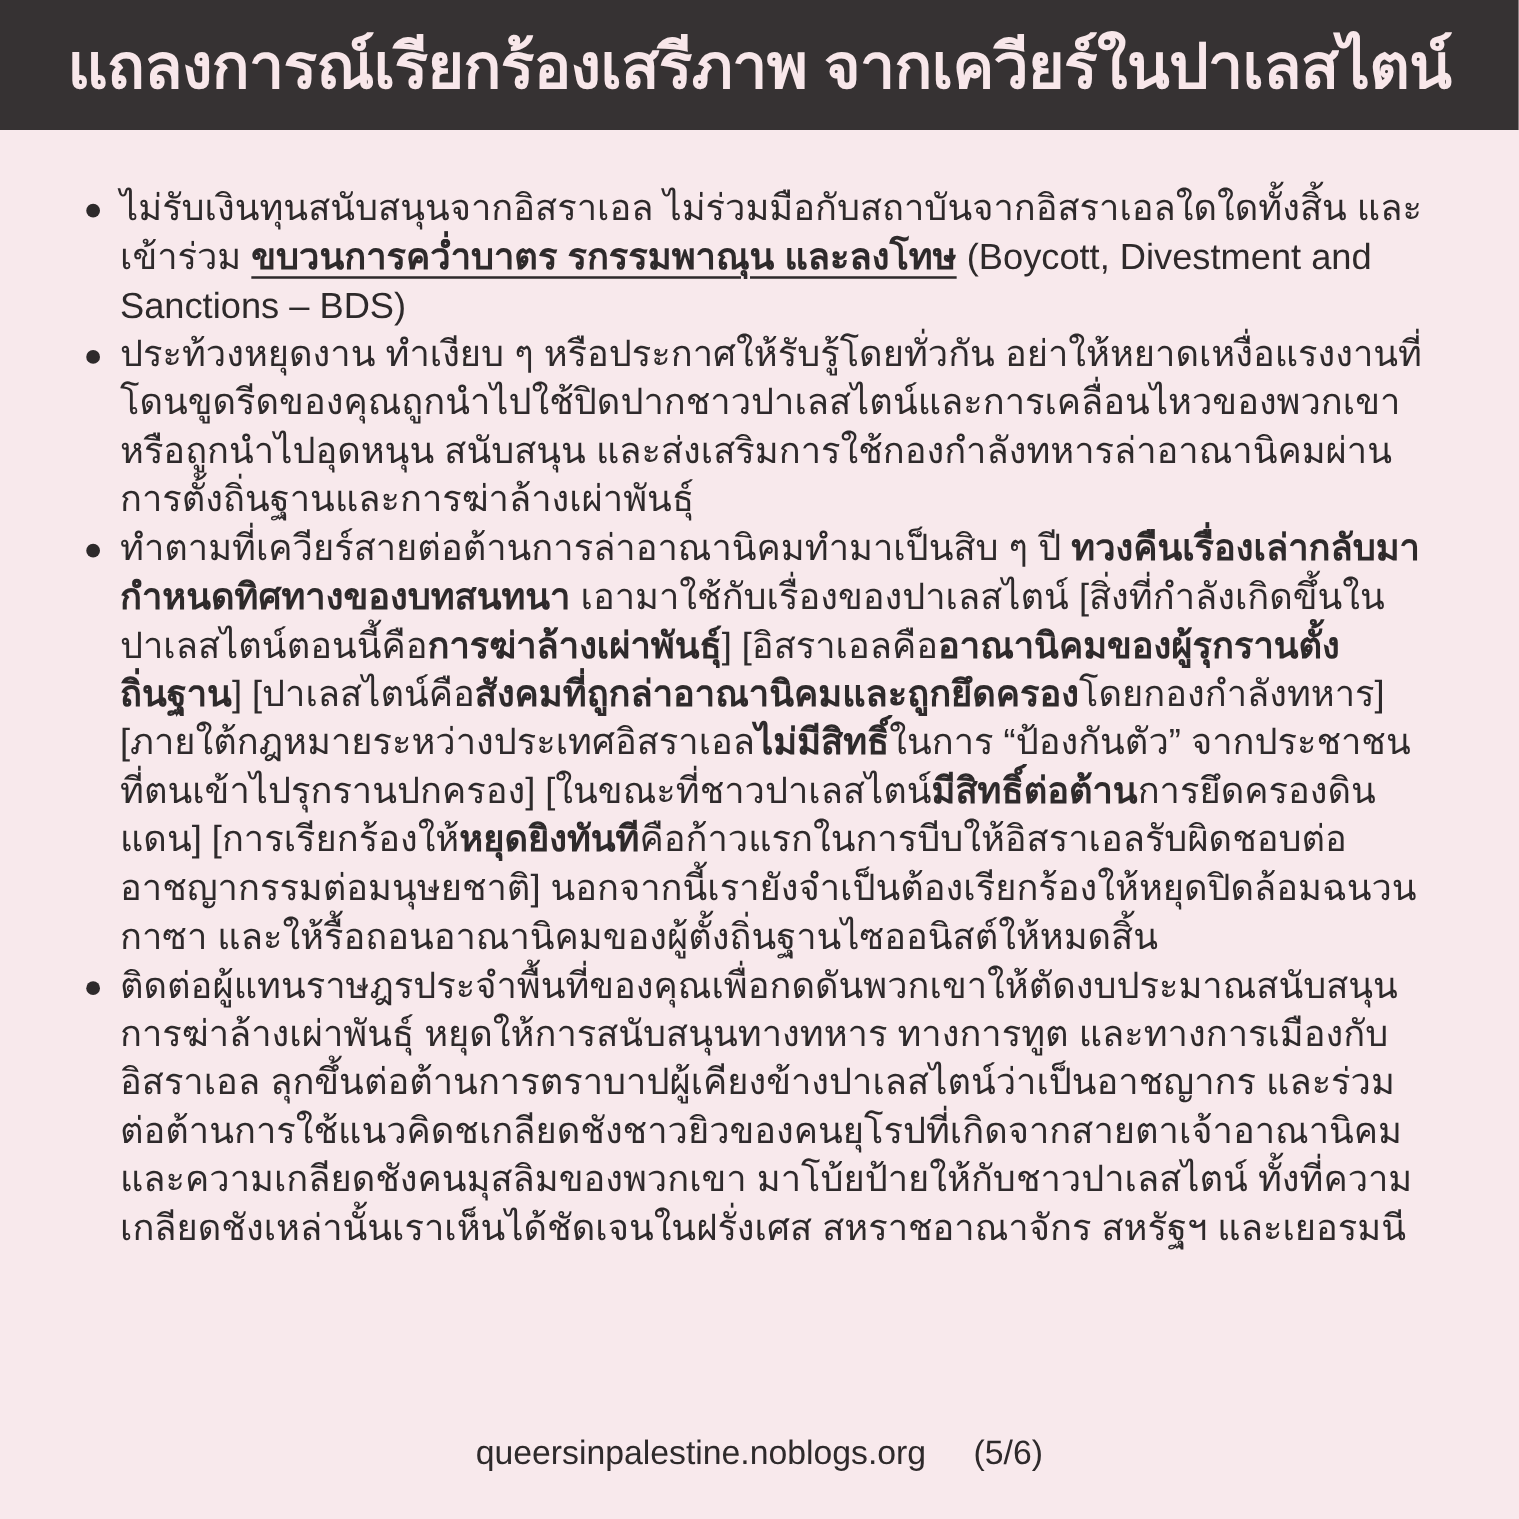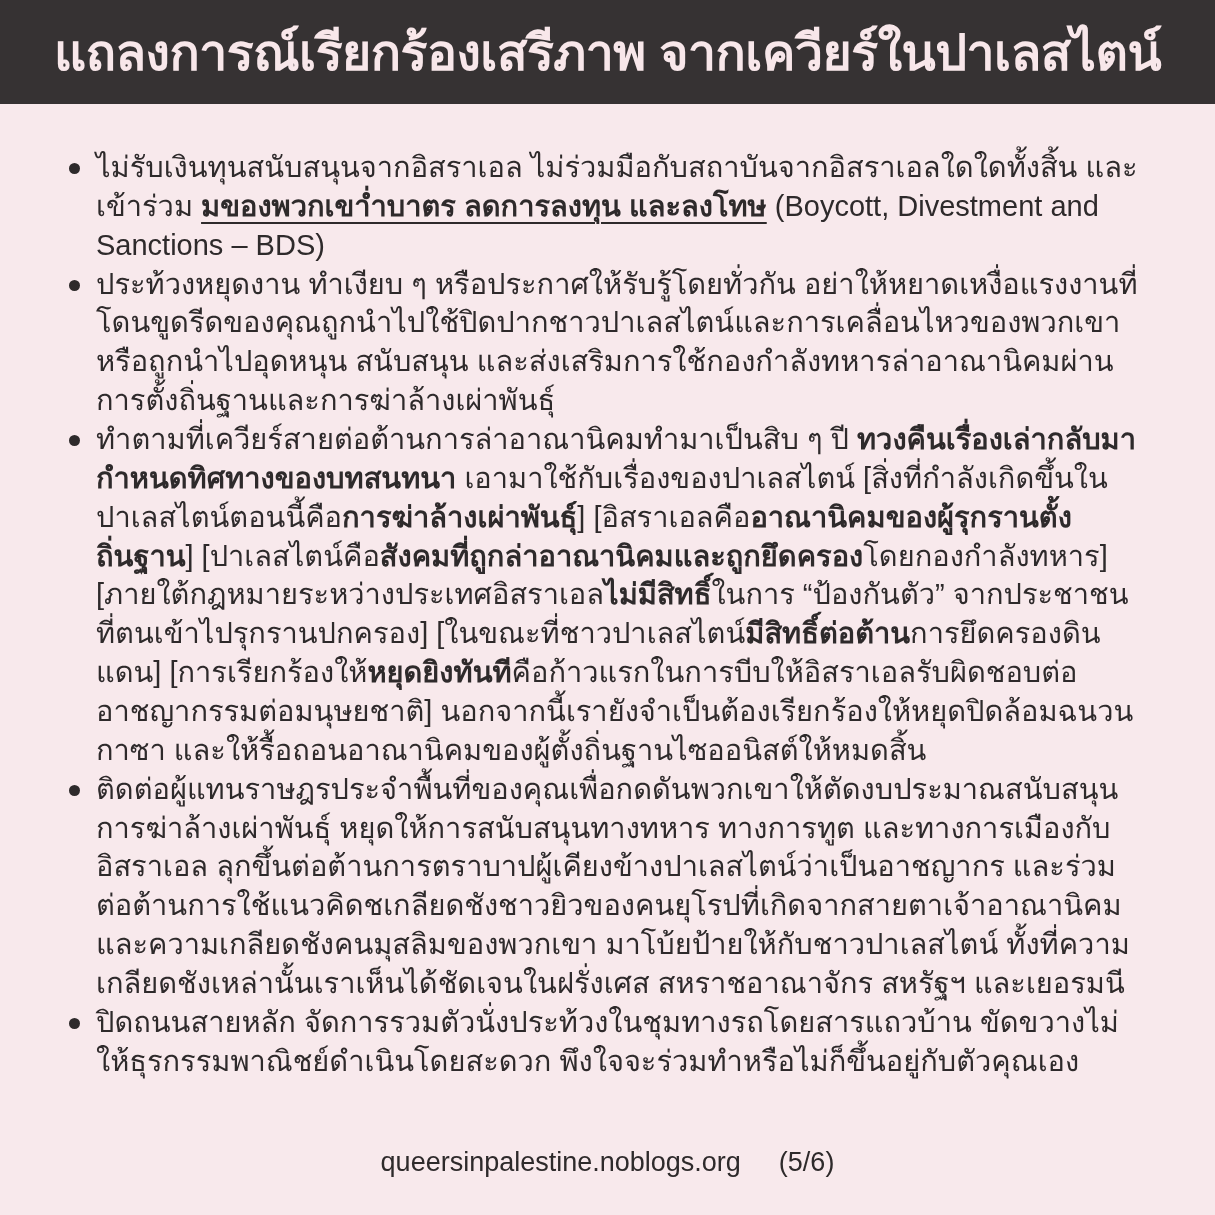--- a/index.html
+++ b/index.html
@@ -78,23 +78,22 @@
 </style>
 </head>
 <body>
 
 <header class="header">
   <h1>แถลงการณ์เรียกร้องเสรีภาพ จากเควียร์ในปาเลสไตน์</h1>
 </header>
 
 <main class="content">
   <ul class="bullets">
-      <li><span>ไม่รับเงินทุนสนับสนุนจากอิสราเอล ไม่ร่วมมือกับสถาบันจากอิสราเอลใดใดทั้งสิ้น และเข้าร่วม </span><span class="b u">มของพวกเขา่ำบาตร ลดการลงทุน และลงโทษ</span><span> (Boycott, Divestment and Sanctions – BDS)</span></li>
+      <li><span>ไม่รับเงินทุนสนับสนุนจากอิสราเอล ไม่ร่วมมือกับสถาบันจากอิสราเอลใดใดทั้งสิ้น และเข้าร่วม </span><span class="b u">ขบวนการคว่ำบาตร รกรรมพาณุน และลงโทษ</span><span> (Boycott, Divestment and Sanctions – BDS)</span></li>
       <li><span>ประท้วงหยุดงาน ทำเงียบ ๆ หรือประกาศให้รับรู้โดยทั่วกัน อย่าให้หยาดเหงื่อแรงงานที่โดนขูดรีดของคุณถูกนำไปใช้ปิดปากชาวปาเลสไตน์และการเคลื่อนไหวของพวกเขา หรือถูกนำไปอุดหนุน สนับสนุน และส่งเสริมการใช้กองกำลังทหารล่าอาณานิคมผ่านการตั้งถิ่นฐานและการฆ่าล้างเผ่าพันธุ์</span></li>
       <li><span>ทำตามที่เควียร์สายต่อต้านการล่าอาณานิคมทำมาเป็นสิบ ๆ ปี  </span><span class="b">ทวงคืนเรื่องเล่ากลับมา กำหนดทิศทางของบทสนทนา</span><span> เอามาใช้กับเรื่องของปาเลสไตน์ [สิ่งที่กำลังเกิดขึ้นในปาเลสไตน์ตอนนี้คือ</span><span class="b">การฆ่าล้างเผ่าพันธุ์</span><span>] [อิสราเอลคือ</span><span class="b">อาณานิคมของผู้รุกรานตั้งถิ่นฐาน</span><span>] [ปาเลสไตน์คือ</span><span class="b">สังคมที่ถูกล่าอาณานิคมและถูกยึดครอง</span><span>โดยกองกำลังทหาร] [ภายใต้กฎหมายระหว่างประเทศอิสราเอล</span><span class="b">ไม่มีสิทธิ์</span><span>ในการ “ป้องกันตัว” จากประชาชนที่ตนเข้าไปรุกรานปกครอง] [ในขณะที่ชาวปาเลสไตน์</span><span class="b">มีสิทธิ์ต่อต้าน</span><span>การยึดครองดินแดน] [การเรียกร้องให้</span><span class="b">หยุดยิงทันที</span><span>คือก้าวแรกในการบีบให้อิสราเอลรับผิดชอบต่ออาชญากรรมต่อมนุษยชาติ] นอกจากนี้เรายังจำเป็นต้องเรียกร้องให้หยุดปิดล้อมฉนวนกาซา และให้รื้อถอนอาณานิคมของผู้ตั้งถิ่นฐานไซออนิสต์ให้หมดสิ้น</span></li>
       <li><span>ติดต่อผู้แทนราษฎรประจำพื้นที่ของคุณเพื่อกดดันพวกเขาให้ตัดงบประมาณสนับสนุนการฆ่าล้างเผ่าพันธุ์ หยุดให้การสนับสนุนทางทหาร ทางการทูต และทางการเมืองกับอิสราเอล ลุกขึ้นต่อต้านการตราบาปผู้เคียงข้างปาเลสไตน์ว่าเป็นอาชญากร และร่วมต่อต้านการใช้แนวคิดชเกลียดชังชาวยิวของคนยุโรปที่เกิดจากสายตาเจ้าอาณานิคมและความเกลียดชังคนมุสลิมของพวกเขา มาโบ้ยป้ายให้กับชาวปาเลสไตน์ ทั้งที่ความเกลียดชังเหล่านั้นเราเห็นได้ชัดเจนในฝรั่งเศส สหราชอาณาจักร สหรัฐฯ และเยอรมนี</span></li>
-      <li><span>ปิดถนนสายหลัก จัดการรวมตัวนั่งประท้วงในชุมทางรถโดยสารแถวบ้าน ขัดขวางไม่ให้ธุรกรรมพาณิชย์ดำเนินโดยสะดวก พึงใจจะร่วมทำหรือไม่ก็ขึ้นอยู่กับตัวคุณเอง</span></li>
     </ul>
 </main>
 
 <div class="footer">
   <span>queersinpalestine.noblogs.org</span><span class="page">(5/6)</span>
 </div>
 
 </body></html>

